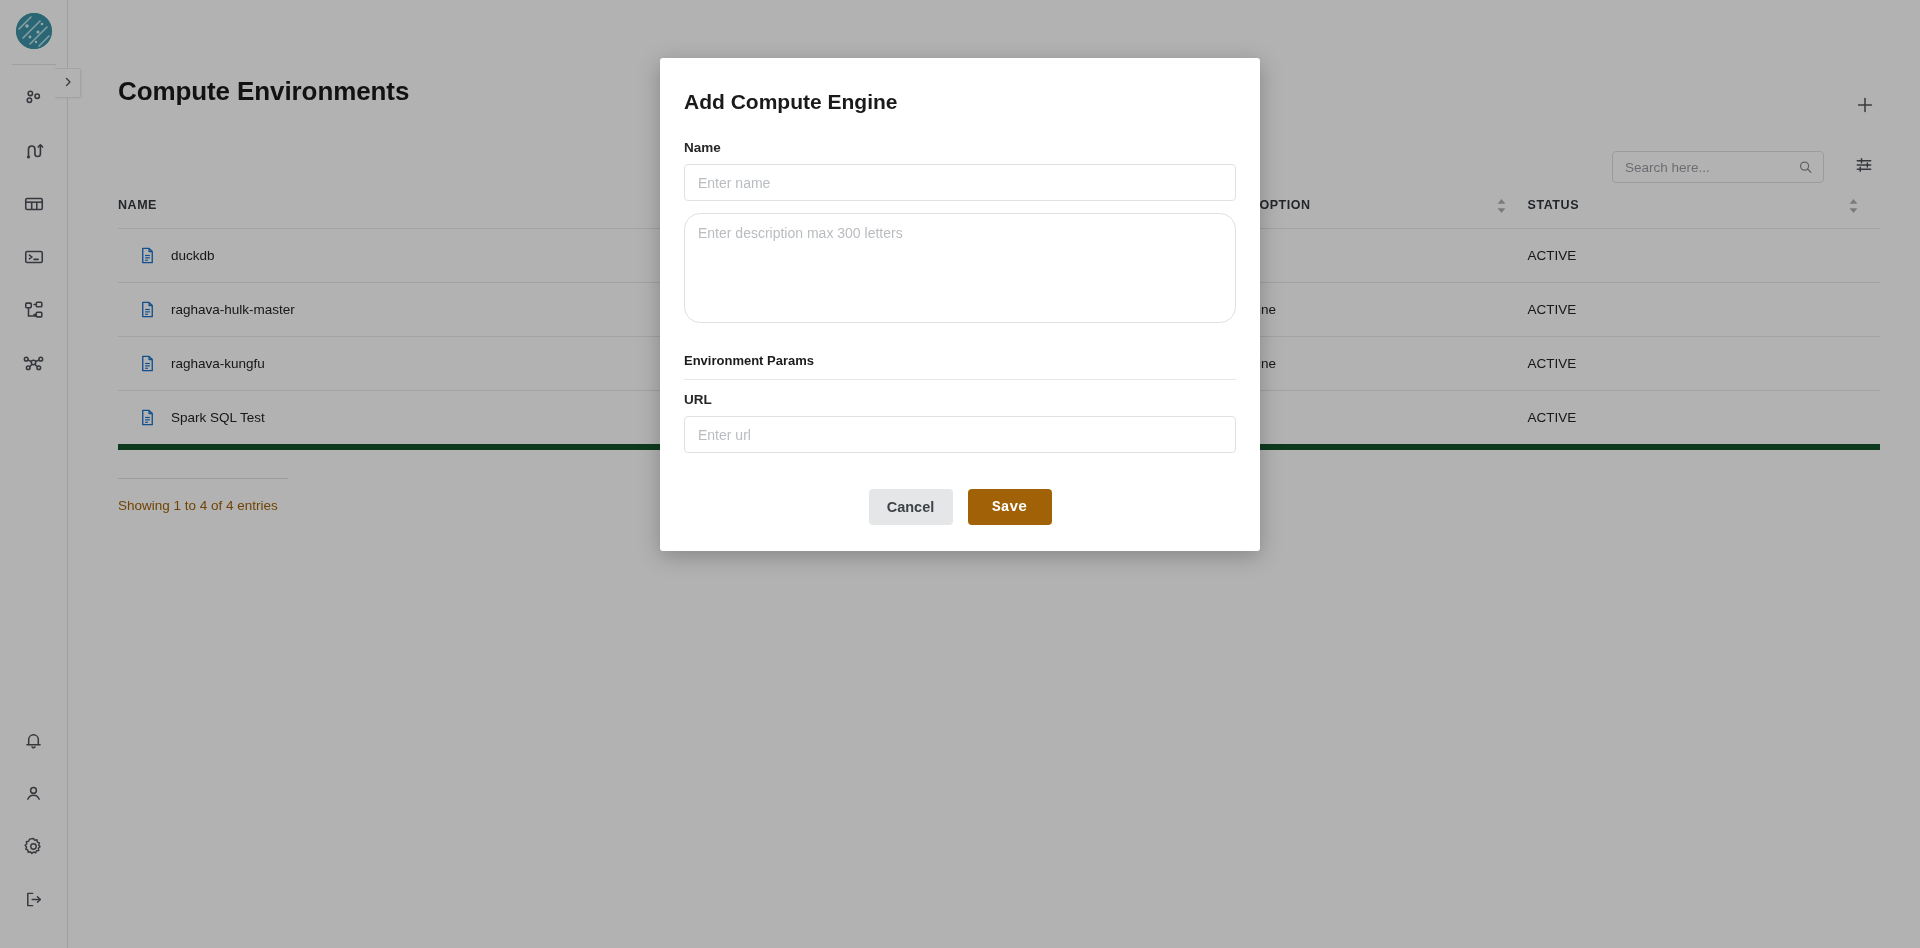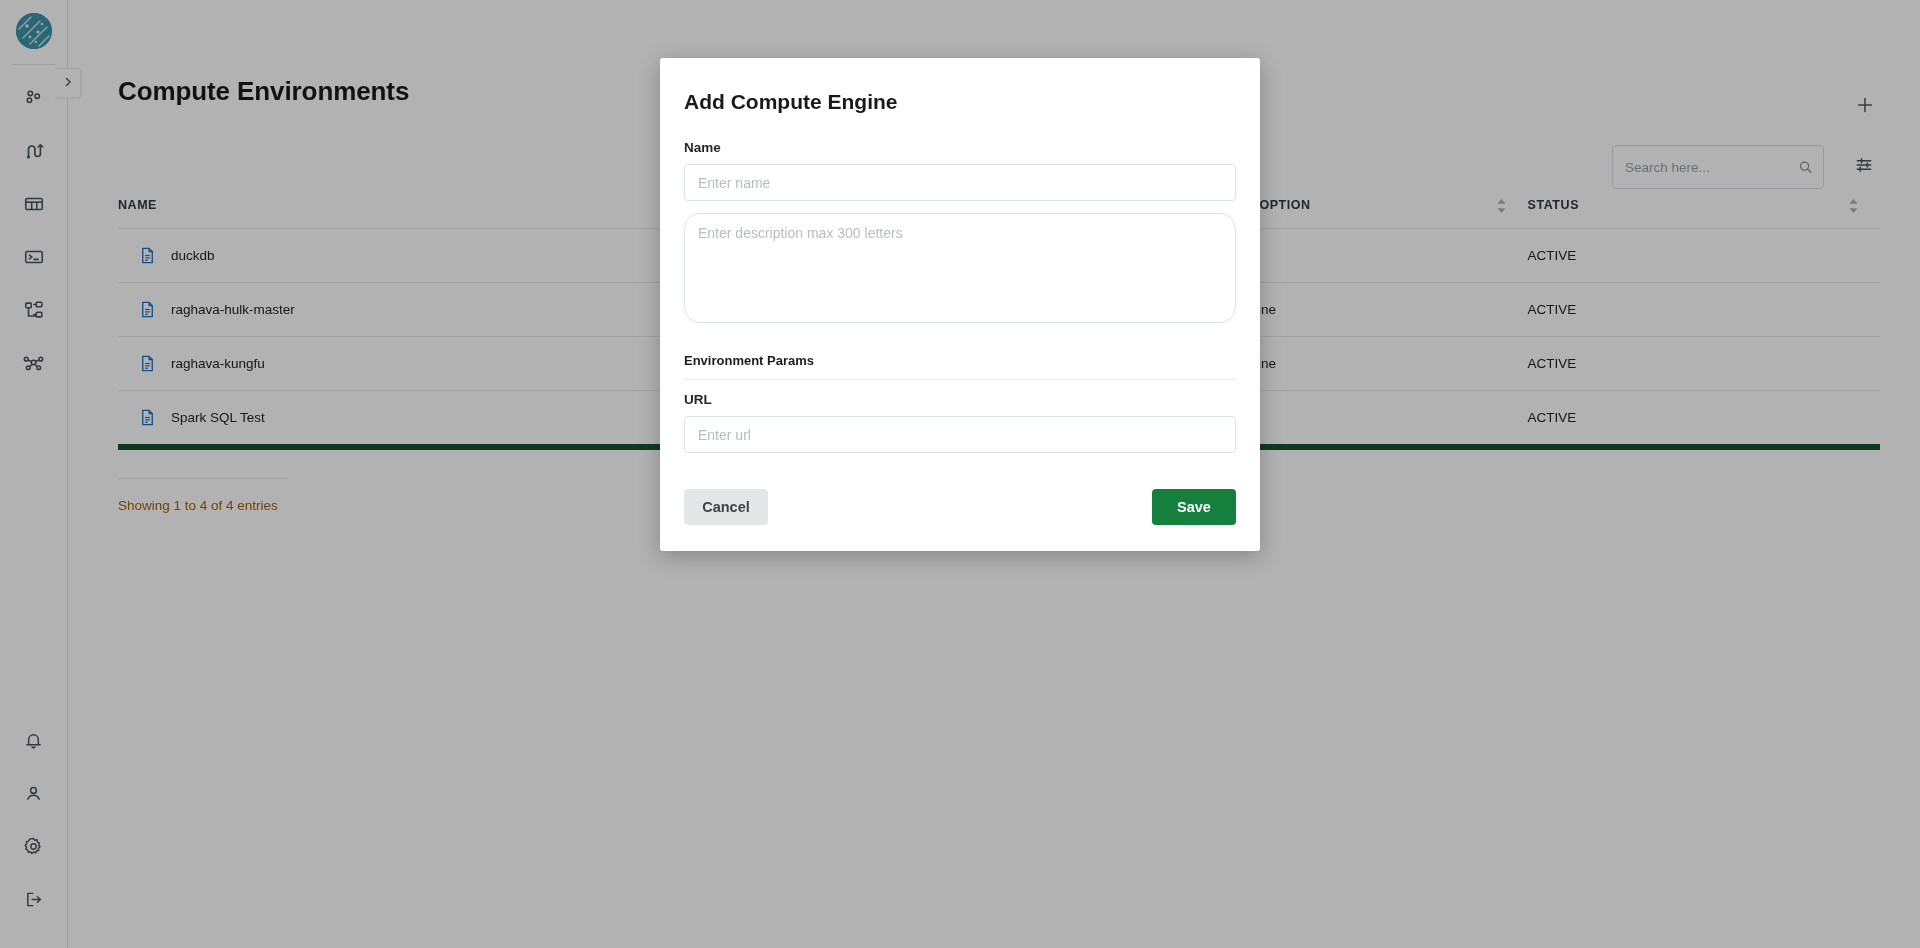--- a/index.html
+++ b/index.html
@@ -79,21 +79,21 @@
     cursor: pointer; color: #565656;
   }
 
   .toolbar {
     position: relative; height: 62px;
     padding: 0 42px 0 50px;
     display: flex; align-items: center; justify-content: flex-end;
   }
   .search-box {
     position: relative;
-    width: 212px; height: 44px;
+    width: 212px; height: 32px;
     border: 1px solid #dcdfe3;
     border-radius: 4px;
     background: #ffffff;
     display: flex; align-items: center;
     padding: 0 32px 0 12px;
   }
   .search-box input {
     border: none; outline: none; width: 100%;
     font-size: 13.5px; color: #3d3d3d;
     font-family: "Liberation Sans", sans-serif;
@@ -207,32 +207,32 @@
   }
   .select-value { font-size: 14px; color: #b9bcc0; }
   .caret {
     position: absolute; right: 11px; top: 50%; transform: translateY(-50%);
     width: 0; height: 0;
     border-left: 5px solid transparent;
     border-right: 5px solid transparent;
     border-top: 6px solid #8b8f94;
   }
   .modal-actions {
-    display: flex; justify-content: space-between; gap: 15px;
+    display: flex; justify-content: center; gap: 15px;
     margin-top: 36px;
   }
   .btn {
     height: 36px; min-width: 84px;
     border: none; border-radius: 4px;
     font-size: 14.5px; font-weight: bold;
     font-family: "Liberation Sans", sans-serif;
     cursor: pointer; padding: 0 18px;
   }
   .btn-cancel { background: #e4e6e8; color: #3f4246; }
-  .btn-save { background: #15803d; color: #ffffff; }
+  .btn-save { background: #a16207; color: #ffffff; font-family: Liberation Mono, monospace; }
 </style>
 </head>
 <body>
 
 <div id="root">
 
   <div class="sidebar">
     <div class="logo-wrap">
       <div class="logo">
         <svg width="36" height="36" viewBox="0 0 36 36">

